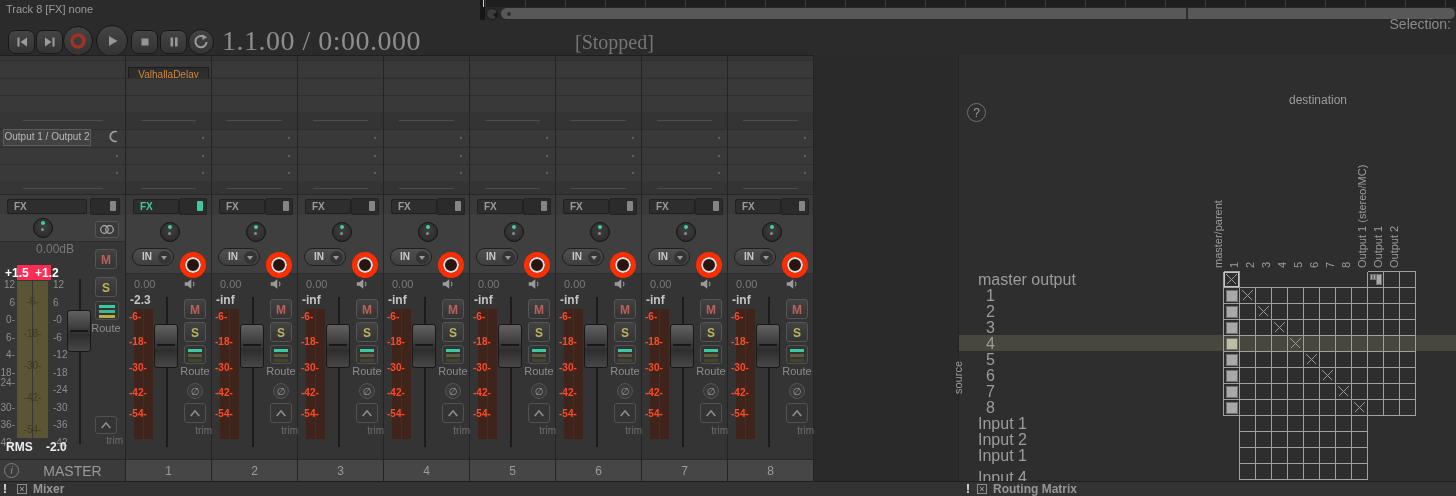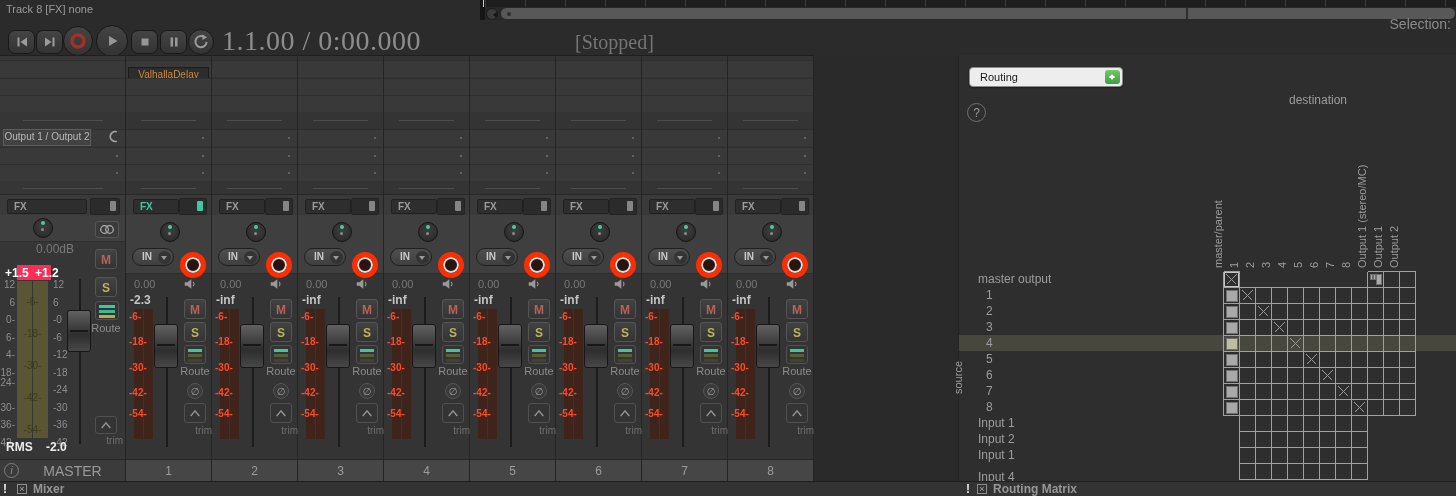--- a/index.html
+++ b/index.html
@@ -123,21 +123,21 @@
             border-radius:4px;box-shadow:0 1px 2px rgba(0,0,0,.4);box-sizing:border-box;}
   .ddtext{position:absolute;left:10px;top:3px;font-size:11px;color:#1a1a1a;}
   .ddbtn{position:absolute;right:2px;top:2px;width:15px;height:14px;border-radius:3px;background:linear-gradient(#6fca67,#3c9e3e);}
   .ddbtn::before{content:"";position:absolute;left:4px;top:1px;border:3.5px solid transparent;border-bottom:4px solid #fff;}
   .ddbtn::after{content:"";position:absolute;left:4px;bottom:1px;border:3.5px solid transparent;border-top:4px solid #fff;}
   .help{position:absolute;left:8px;top:48px;width:19px;height:19px;border-radius:50%;border:1.5px solid #6f6f6f;color:#9a9a9a;
         font-size:12px;text-align:center;line-height:19px;box-sizing:border-box;}
   .dest{position:absolute;left:330px;top:38px;font-size:12px;color:#9c9c9c;}
   .rot{position:absolute;height:13px;width:130px;transform-origin:0 100%;transform:rotate(-90deg);
        font-size:11px;color:#9c9c9c;line-height:13px;white-space:nowrap;}
-  .mrow{position:absolute;left:19px;width:220px;height:16px;line-height:15px;font-size:12px;color:#9c9c9c;}
+  .mrow{position:absolute;left:19px;width:220px;height:16px;line-height:15px;font-size:16px;color:#9c9c9c;}
   .mrow.num{padding-left:8px;}
   .hlrow{position:absolute;left:0;top:280px;width:498px;height:16px;background:rgba(220,218,150,.15);}
   .mxwrap{position:absolute;left:264px;top:216px;width:194px;height:210px;}
   .mxwrap line{stroke:#a0a0a0;stroke-width:1;}
   .mxwrap .diag{stroke:#9a9a9a;}
   .mxwrap .xbox{fill:none;stroke:#c4c4c4;}
   .mxwrap .fcell{fill:#a9a9a9;stroke:#6f6f6f;}
   .mxwrap .fcell.hl{fill:#bfbea3;}
 
   
@@ -743,24 +743,20 @@
             <path d="M3 10.5 L8 4.5 L13 10.5" fill="none" stroke="#909090" stroke-width="1.8"></path>
           </svg>
       </div>
       <div class="trimlbl">trim</div>
       <div class="numcell">8</div>
     </div>
     </div>
 
   <div class="void"></div>
   <div class="routing">
-    <div class="dropdown">
-      <span class="ddtext">Routing</span>
-      <span class="ddbtn"></span>
-    </div>
     <div class="help">?</div>
     <div class="dest">destination</div>
     <div class="rot" style="left:6px;top:326px;width:50px">source</div>
     <div class="hlrow" style="top: 280px;"></div>
     <div id="mxheaders">
         <div class="rot" style="left: 266px; top: 200px;">master/parent</div>
         <div class="rot" style="left: 282px; top: 200px;">1</div>
         <div class="rot" style="left: 298px; top: 200px;">2</div>
         <div class="rot" style="left: 314px; top: 200px;">3</div>
         <div class="rot" style="left: 330px; top: 200px;">4</div>

